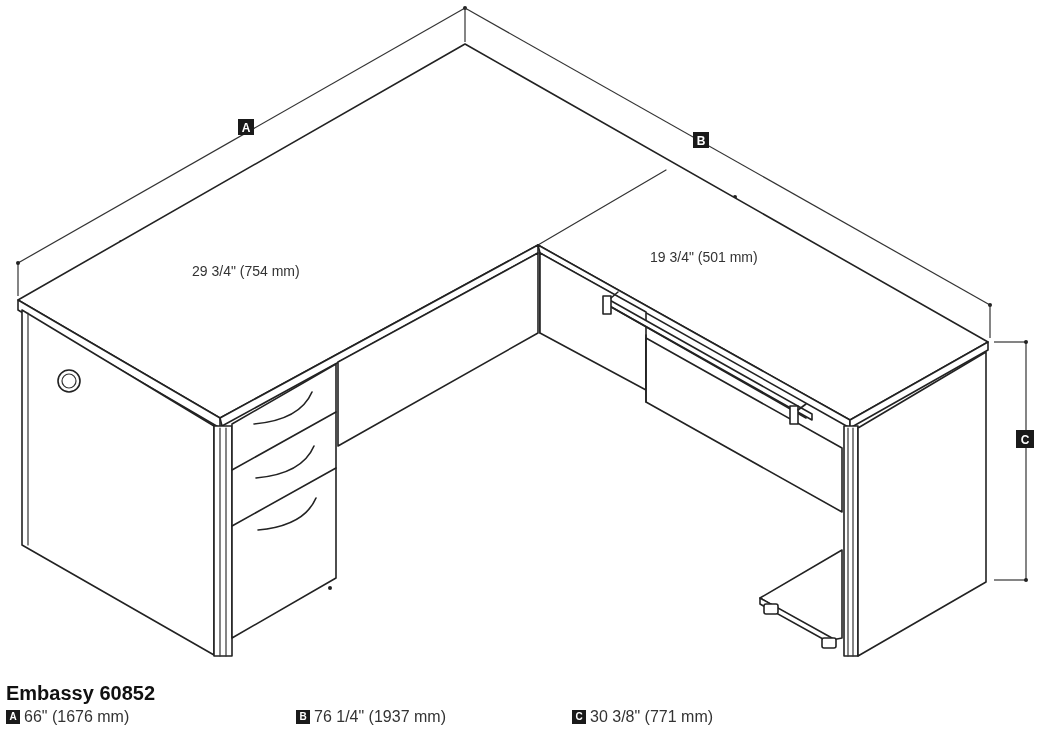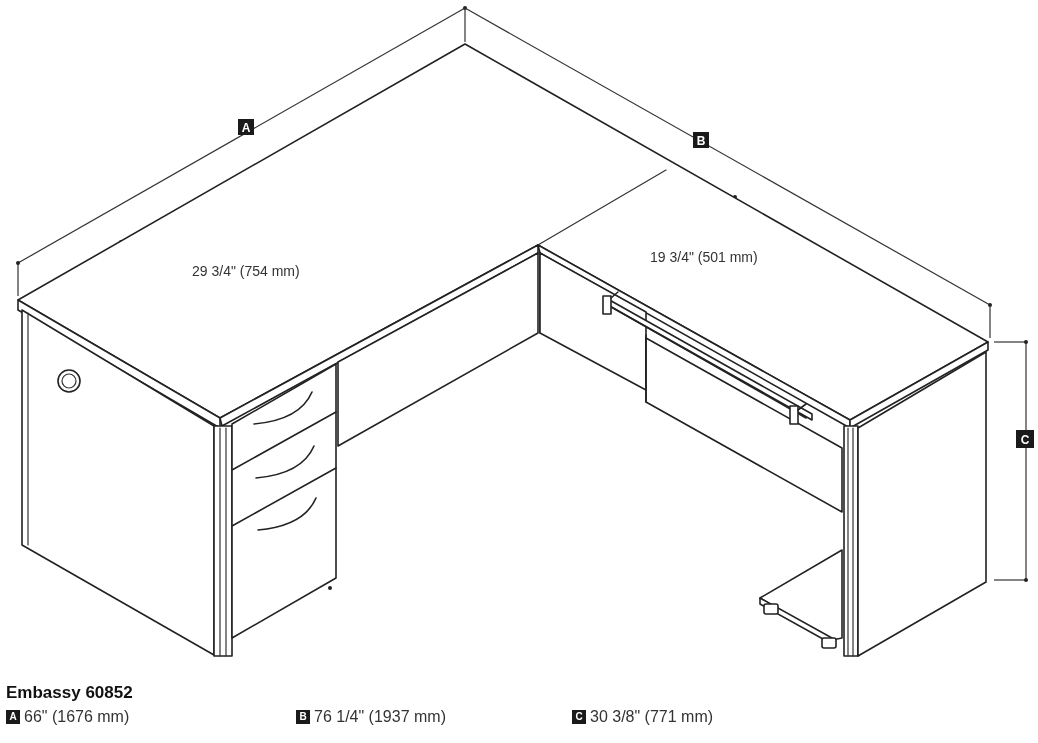--- a/index.html
+++ b/index.html
@@ -9,21 +9,21 @@
     .ln { stroke: #222; stroke-width: 1.6; fill: none; stroke-linecap: round; stroke-linejoin: round; }
     .ln-thin { stroke: #333; stroke-width: 1.2; fill: none; stroke-linecap: round; }
     .dim { stroke: #333; stroke-width: 1.2; fill: none; }
     .fill-w { fill: #fff; }
     .dot { fill: #222; }
     .marker-box { fill: #1a1a1a; }
     .marker-txt { fill: #fff; font-weight: bold; font-size: 12px; font-family: "Liberation Sans", sans-serif; }
     .dim-label { font-size: 14px; fill: #333; font-family: "Liberation Sans", sans-serif; }
 
     #legend { position: absolute; left: 6px; top: 682px; width: 1030px; }
-    .title { font-size: 17px; font-weight: bold; color: #111; margin: 0; line-height: 22px; }
+    .title { font-size: 20px; font-weight: bold; color: #111; margin: 0; line-height: 22px; }
     .row { position: relative; height: 26px; margin-top: 4px; }
     .spec { position: absolute; top: 0; display: flex; align-items: center; font-size: 16px; color: #333; }
     .badge { display: inline-block; width: 14px; height: 14px; background: #1a1a1a; color: #fff;
              font-size: 10px; font-weight: bold; text-align: center; line-height: 14px; margin-right: 4px; }
   </style>
 </head>
 <body>
 
 <svg id="drawing" viewBox="0 0 1038 680" xmlns="http://www.w3.org/2000/svg">
 

